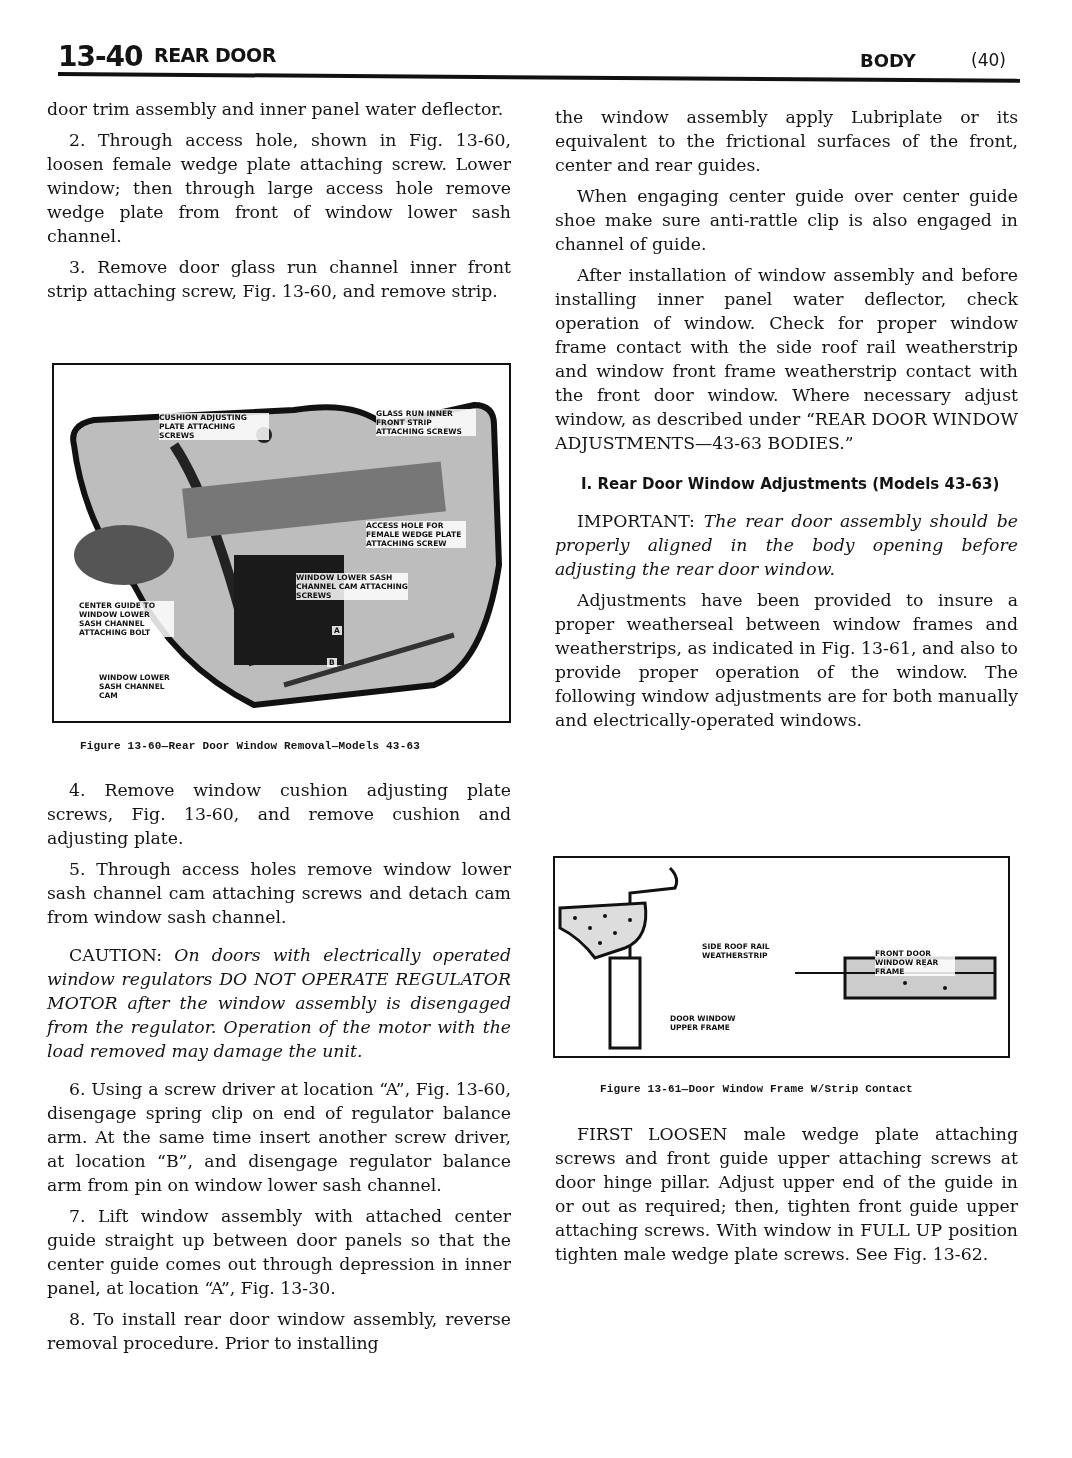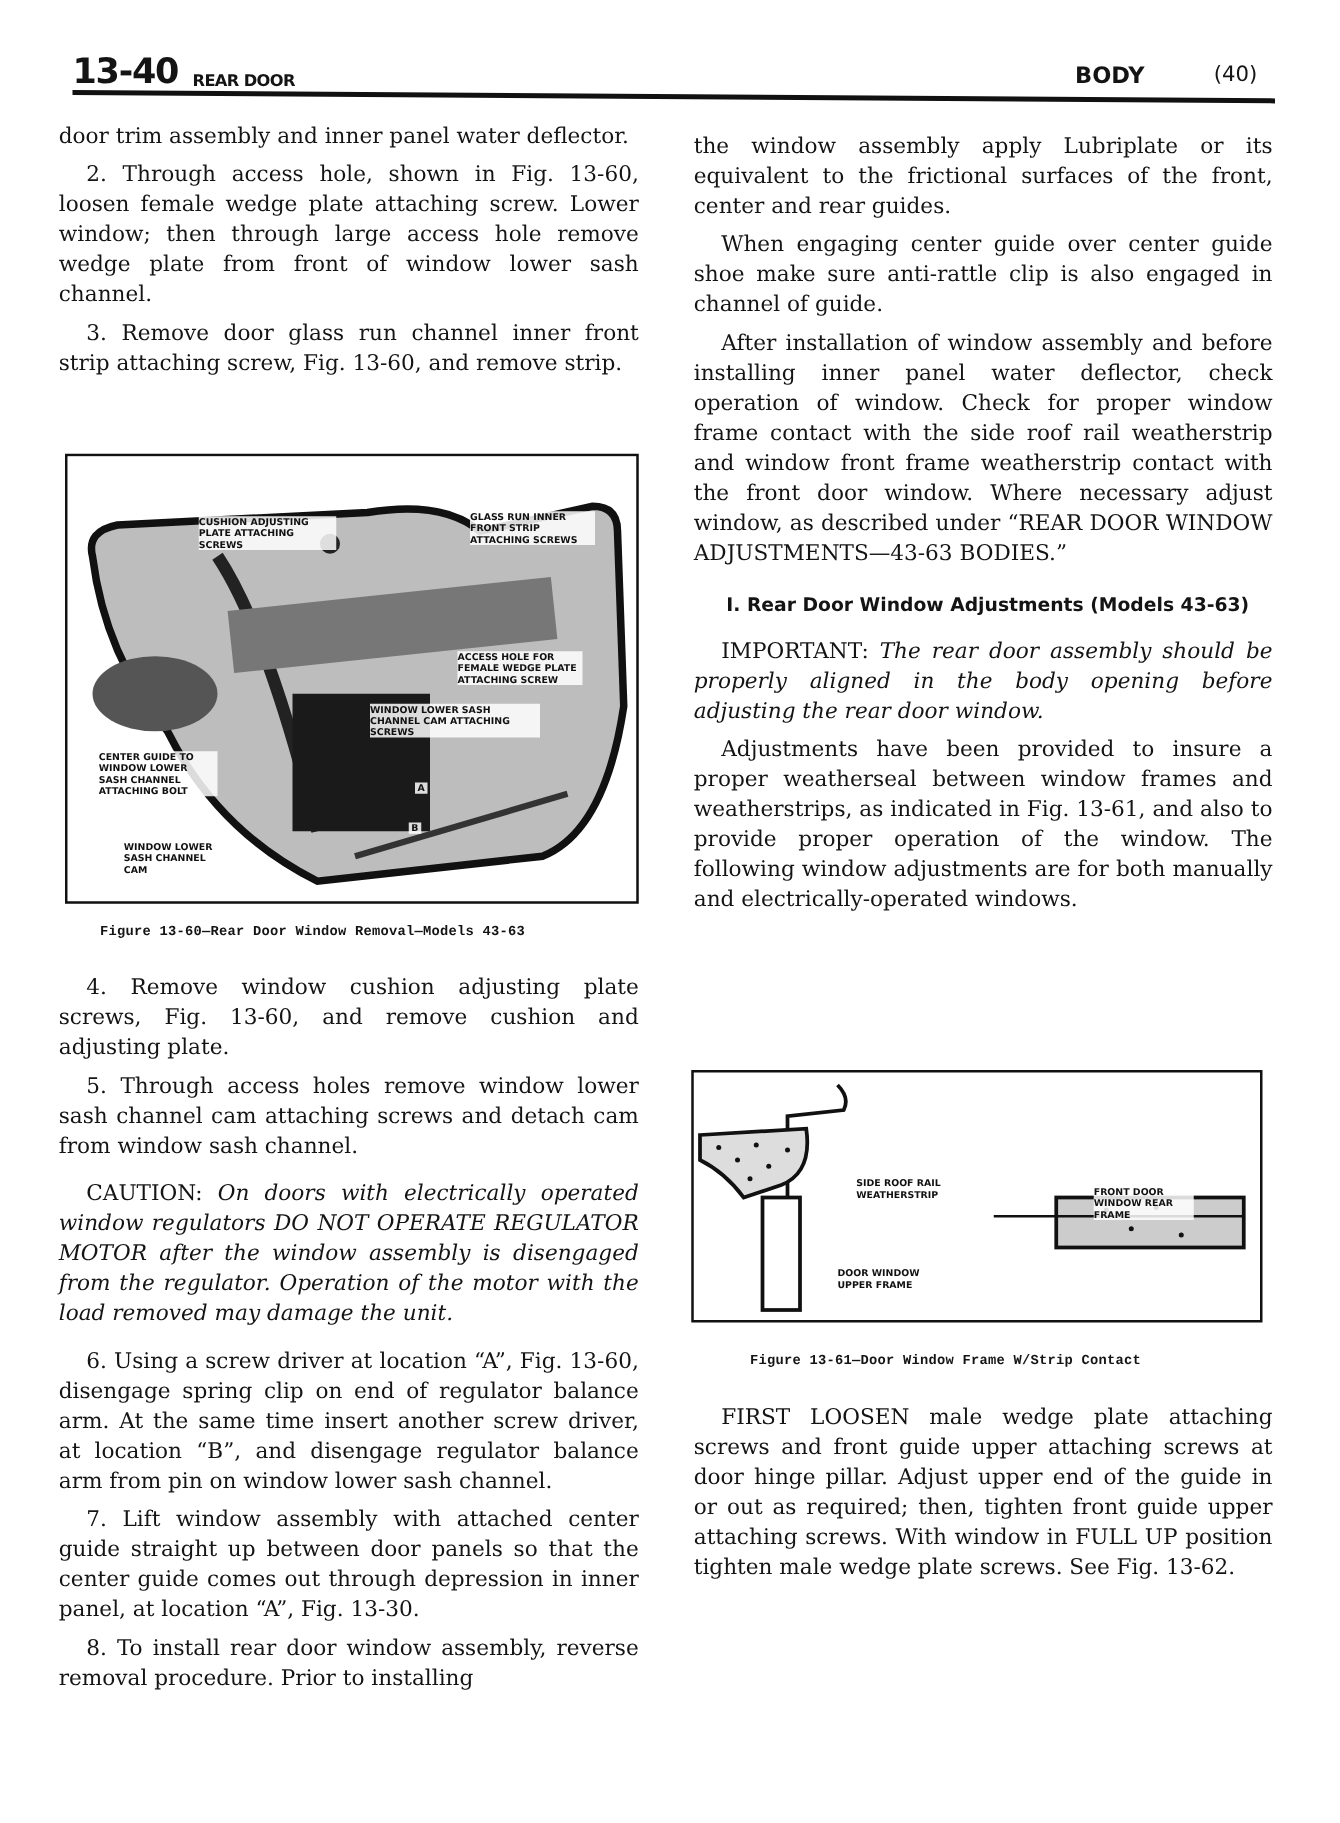--- a/index.html
+++ b/index.html
@@ -1,20 +1,20 @@
 <!DOCTYPE html>
 <html><head>
 <meta charset="utf-8">
 <style>
   html, body { margin:0; padding:0; background:#fff; }
   body { width:1072px; height:1458px; position:relative; overflow:hidden; color:#141414;
          font-family:"DejaVu Serif", "Liberation Serif", serif; }
   .header { position:absolute; left:58px; top:38px; width:960px; height:40px; }
   .hdr-num { position:absolute; left:0; top:2px; font-family:"DejaVu Sans", sans-serif; font-weight:bold; font-size:28px; letter-spacing:-1px; }
-  .hdr-title { position:absolute; left:96px; top:20px; font-family:"DejaVu Sans", sans-serif; font-weight:bold; font-size:13px; letter-spacing:-0.5px; }
+  .hdr-title { position:absolute; left:96px; top:6px; font-family:"DejaVu Sans", sans-serif; font-weight:bold; font-size:19px; letter-spacing:-0.5px; }
   .hdr-body { position:absolute; left:802px; top:12px; font-family:"DejaVu Sans", sans-serif; font-weight:bold; font-size:18px; }
   .hdr-page { position:absolute; left:913px; top:12px; font-family:"DejaVu Sans", sans-serif; font-size:17px; }
   .hdr-rule { position:absolute; left:58px; top:72px; width:962px; height:4px; background:#111; transform:skewY(0.4deg); transform-origin:left; }
 
   .col { position:absolute; font-size:17.3px; line-height:24px; text-align:justify; }
   .col p { margin:0 0 7px 0; text-indent:22px; }
   .col p.noindent { text-indent:0; }
   .left { left:47px; top:97px; width:464px; }
   .right { left:555px; top:105px; width:463px; }
   .lbl { font-style:normal; }
@@ -52,21 +52,21 @@
     <path d="M120 80 Q160 140 200 300" stroke="#222" stroke-width="10" fill="none"></path>
     <rect x="130" y="110" width="260" height="50" fill="#777" transform="rotate(-6 260 135)"></rect>
     <rect x="180" y="190" width="110" height="110" fill="#1a1a1a"></rect>
     <ellipse cx="70" cy="190" rx="50" ry="30" fill="#555"></ellipse>
     <path d="M230 320 L400 270" stroke="#333" stroke-width="5"></path>
     <circle cx="210" cy="70" r="8" fill="#222"></circle>
   </svg>
   <div class="callout" style="left:105px;top:12px;width:110px;">Cushion adjusting plate attaching screws</div>
   <div class="callout" style="left:322px;top:8px;width:100px;">Glass run inner front strip attaching screws</div>
   <div class="callout" style="left:312px;top:120px;width:100px;">Access hole for female wedge plate attaching screw</div>
-  <div class="callout" style="left:242px;top:162px;width:136px;">Window lower sash channel cam attaching screws</div>
+  <div class="callout" style="left:242px;top:172px;width:112px;">Window lower sash channel cam attaching screws</div>
   <div class="callout" style="left:25px;top:200px;width:95px;">Center guide to window lower sash channel attaching bolt</div>
   <div class="callout" style="left:45px;top:272px;width:80px;">Window lower sash channel cam</div>
   <div class="callout" style="left:278px;top:225px;padding:0 2px;">A</div>
   <div class="callout" style="left:273px;top:257px;padding:0 2px;">B</div>
 </div>
 <div class="fig-caption cap1">Figure 13-60—Rear Door Window Removal—Models 43-63</div>
 
 <div class="col left" style="top:778px;">
   <p>4. Remove window cushion adjusting plate screws, Fig. 13-60, and remove cushion and adjusting plate.</p>
   <p style="margin-bottom:14px;">5. Through access holes remove window lower sash channel cam attaching screws and detach cam from window sash channel.</p>
@@ -100,21 +100,21 @@
     <rect x="55" y="100" width="30" height="90" fill="#fff" stroke="#111" stroke-width="3"></rect>
     <rect x="290" y="100" width="150" height="40" fill="#ccc" stroke="#111" stroke-width="3"></rect>
     <path d="M240 115 L440 115" stroke="#111" stroke-width="2"></path>
     <g fill="#111">
         <circle cx="330" cy="110" r="2"></circle>
         <circle cx="350" cy="125" r="2"></circle>
         <circle cx="370" cy="108" r="2"></circle>
         <circle cx="390" cy="130" r="2"></circle>
       </g>
   </svg>
-  <div class="callout" style="left:130px;top:48px;width:90px;">Side roof rail weatherstrip</div>
+  <div class="callout" style="left:147px;top:48px;width:90px;">Side roof rail weatherstrip</div>
   <div class="callout" style="left:115px;top:120px;width:90px;">Door window upper frame</div>
   <div class="callout" style="left:320px;top:55px;width:80px;">Front door window rear frame</div>
   <div class="callout" style="left:165px;top:165px;width:100px;">Rear door window front frame weatherstrip</div>
   <div class="callout" style="left:320px;top:168px;width:95px;">Rear door window front frame</div>
 </div>
 <div class="fig-caption cap2">Figure 13-61—Door Window Frame W/Strip Contact</div>
 
 <div class="col right" style="top:1122px;">
   <p>FIRST LOOSEN male wedge plate attaching screws and front guide upper attaching screws at door hinge pillar. Adjust upper end of the guide in or out as required; then, tighten front guide upper attaching screws. With window in FULL UP position tighten male wedge plate screws. See Fig. 13-62.</p>
 </div>

